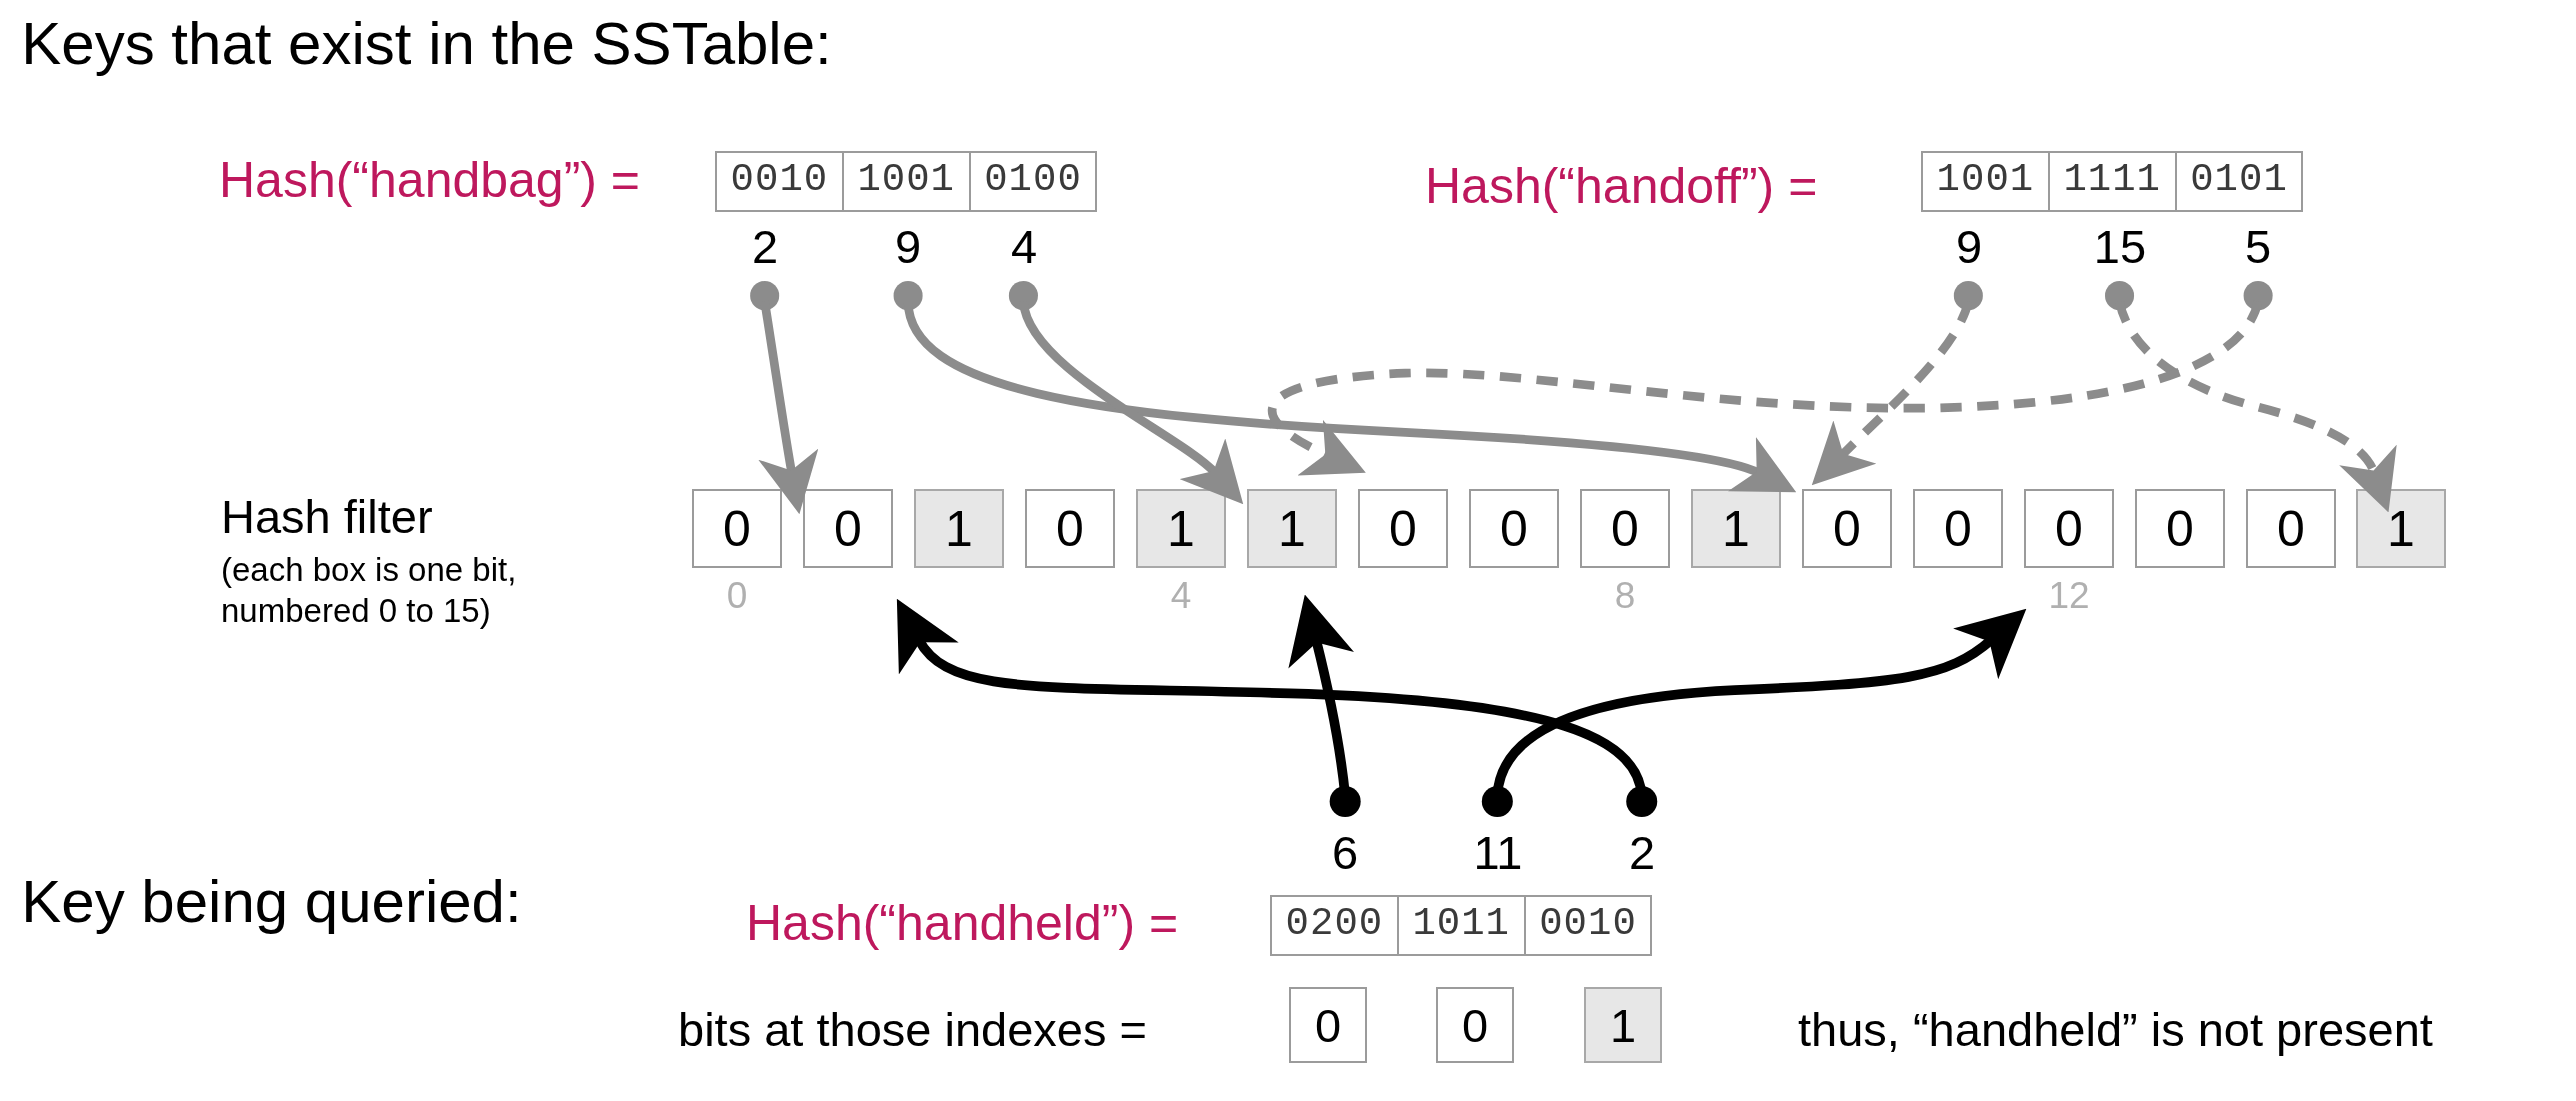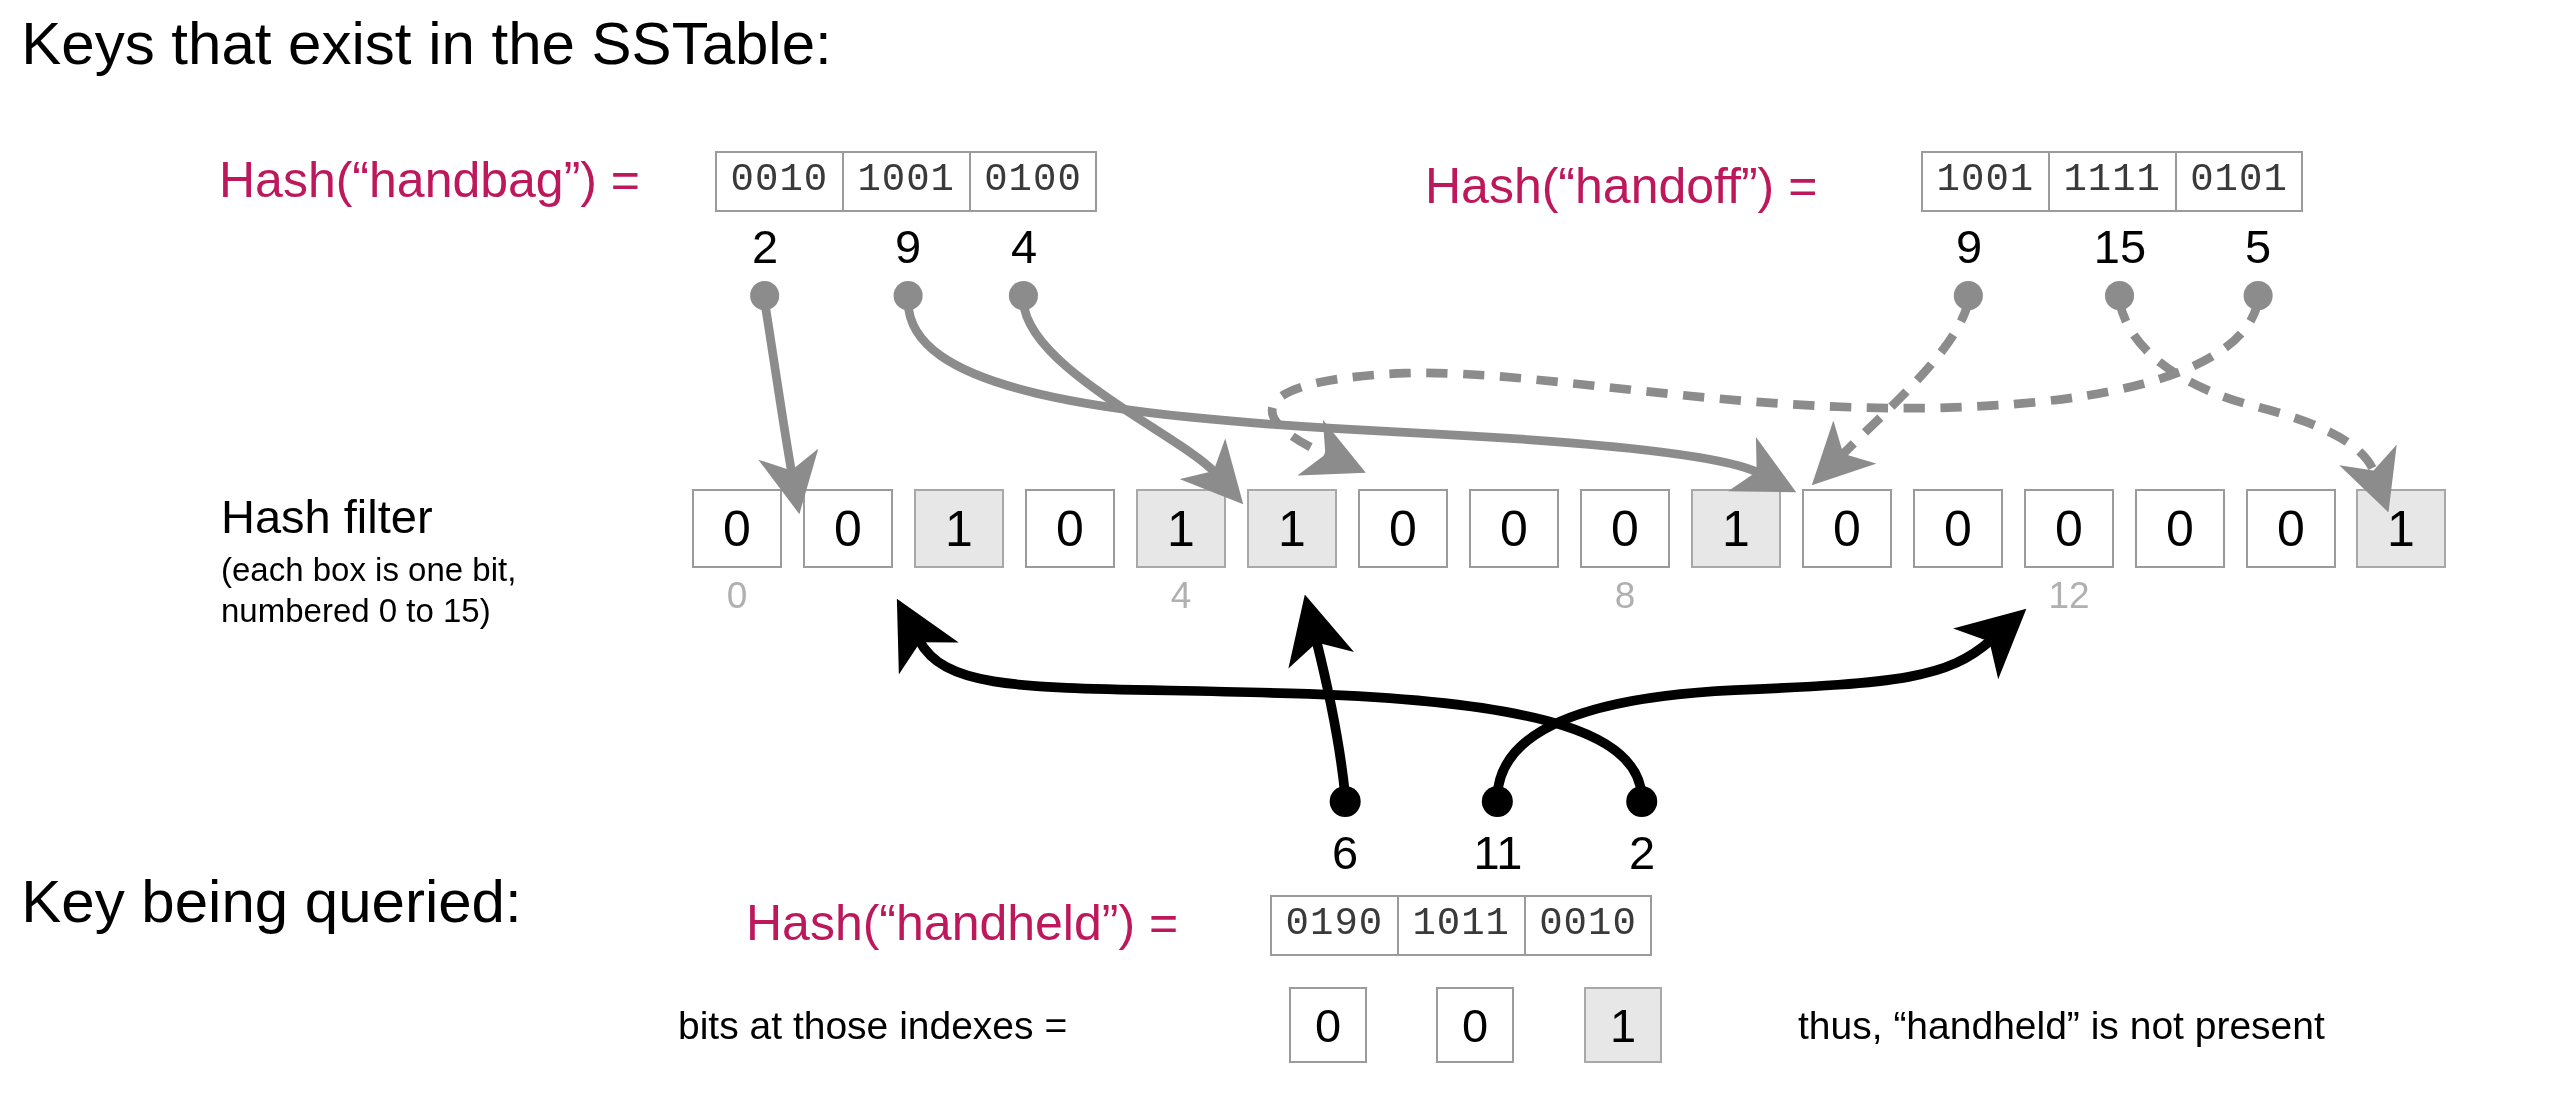--- a/index.html
+++ b/index.html
@@ -128,21 +128,21 @@
     display: flex;
     align-items: center;
     justify-content: center;
     font-size: 47px;
     line-height: 1;
     color: #000;
   }
   .result-box.set { background: #e7e7e7; border-color: #a8a8a8; }
 
   .conclusion {
-    font-size: 39px;
+    font-size: 47px;
     line-height: 1;
     white-space: nowrap;
     color: #000;
   }
 </style>
 </head>
 <body>
 
 <div id="page">
 
@@ -250,21 +250,21 @@
 
   <div class="abs section-heading" style="left:21.3px; top:872px;">Key being queried:</div>
 
   <div class="abs index-num" style="left:1306px; top:829px; width:78px;">6</div>
   <div class="abs index-num" style="left:1459px; top:829px; width:78px;">11</div>
   <div class="abs index-num" style="left:1603px; top:829px; width:78px;">2</div>
 
   <div class="abs hash-label" style="left:746px; top:898px;">Hash(“handheld”) =</div>
 
   <div class="abs nibble-group" style="left:1270px; top:895px;">
-    <div class="nibble-cell">0190</div>
+    <div class="nibble-cell">0200</div>
     <div class="nibble-cell">1011</div>
     <div class="nibble-cell">0010</div>
   </div>
 
   <div class="abs conclusion" style="left:678px; top:1006px;">bits at those indexes =</div>
 
   <div class="abs" id="result-boxes" style="left:0; top:0; width:2576px; height:1102px;">
       <div class="result-box" style="left: 1289px; top: 987px;">0</div>
       <div class="result-box" style="left: 1436px; top: 987px;">0</div>
       <div class="result-box set" style="left: 1584px; top: 987px;">1</div>

